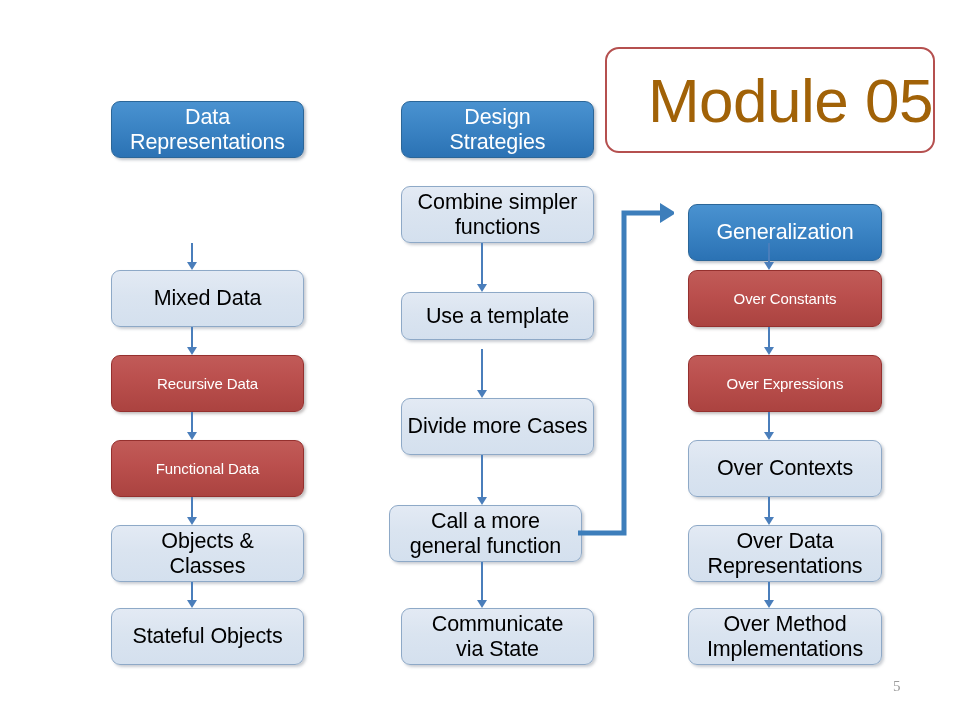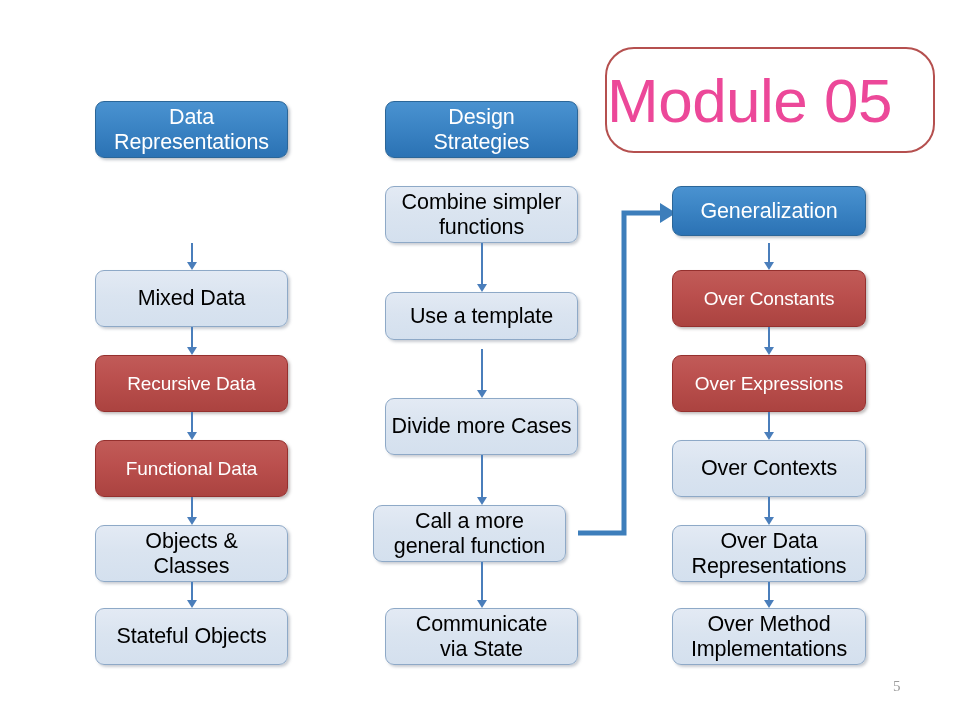--- a/index.html
+++ b/index.html
@@ -24,20 +24,21 @@
     position: absolute;
     box-sizing: border-box;
     border-radius: 9px;
     display: flex;
     align-items: center;
     justify-content: center;
     text-align: center;
     line-height: 1.14;
     letter-spacing: -0.1px;
     user-select: none;
+    margin-left: 16px;
   }
   .node .lbl {
     display: block;
     width: 100%;
     padding: 0 5px;
     white-space: pre-line;
   }
 
   
   .node.plain {
@@ -55,35 +56,35 @@
     color: #ffffff;
     font-size: 21.5px;
     box-shadow: 2px 2px 3px rgba(110,120,135,0.45);
   }
 
   
   .node.red {
     background: linear-gradient(180deg, #c15b58 0%, #bb504e 40%, #ab4340 100%);
     border: 1.3px solid #95302e;
     color: #ffffff;
-    font-size: 19px;
+    font-size: 15px;
     box-shadow: 2px 2px 3px rgba(120,110,110,0.45);
   }
 
   
   #title-box {
     position: absolute;
     box-sizing: border-box;
     background: #ffffff;
     border: 2.6px solid #b5504f;
-    border-radius: 29px;
+    border-radius: 14px;
     display: flex;
     align-items: center;
-    justify-content: flex-start;
-    color: #ec4899;
+    justify-content: flex-end;
+    color: #a16207;
     font-size: 62px;
     font-weight: 400;
     letter-spacing: -0.5px;
   }
 
   
   .arrow {
     position: absolute;
   }
   .arrow .shaft {
@@ -218,21 +219,21 @@
   <div class="node plain" style="left:385px; top:608px; width:193px; height:57px;">
     <span class="lbl">Communicate
 via State</span>
   </div>
 
   <svg id="elbow" width="100" height="350" viewBox="0 0 100 350" style="left:574px; top:200px;">
     <path d="M 4 333 L 50 333 L 50 13 L 88 13" fill="none" stroke="#3d7ebb" stroke-width="5" stroke-linecap="butt" stroke-linejoin="miter"></path>
     <polygon points="86,3 102,13 86,23" fill="#3d7ebb"></polygon>
   </svg>
 
-  <div class="node blue" style="left:672px; top:186px; width:194px; height:50px;">
+  <div class="node blue" style="left:672px; top:204px; width:194px; height:57px;">
     <span class="lbl">Generalization</span>
   </div>
   <div class="arrow" style="left:760px; top:243px; width:18px; height:27px;">
     <div class="shaft" style="height:19px;"></div>
     <div class="head"></div>
   </div>
 
   <div class="node red" style="left:672px; top:270px; width:194px; height:57px;">
     <span class="lbl">Over Constants</span>
   </div>

